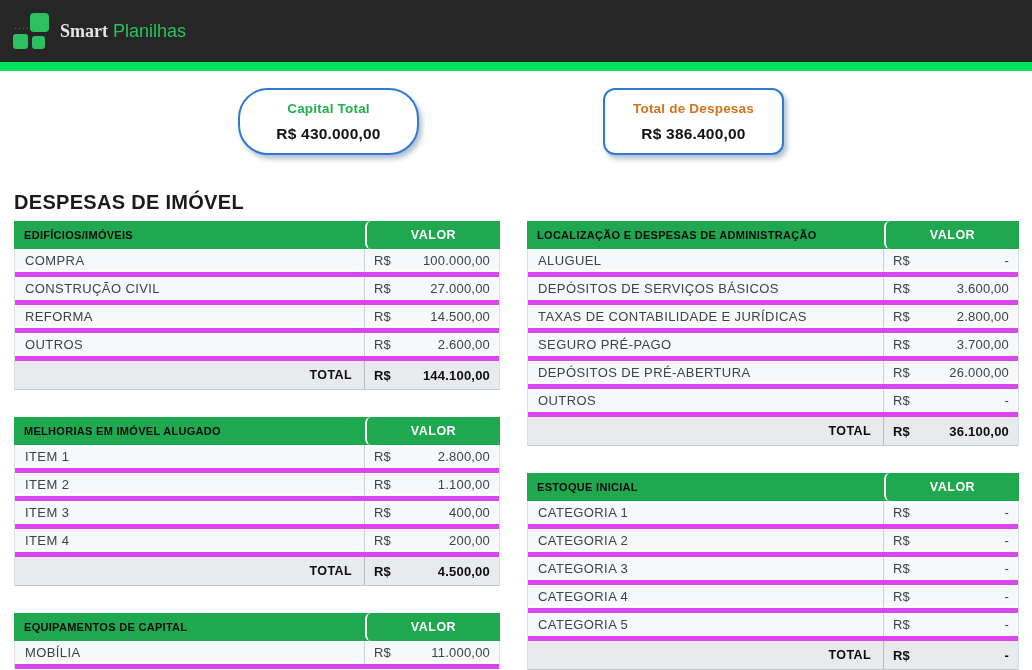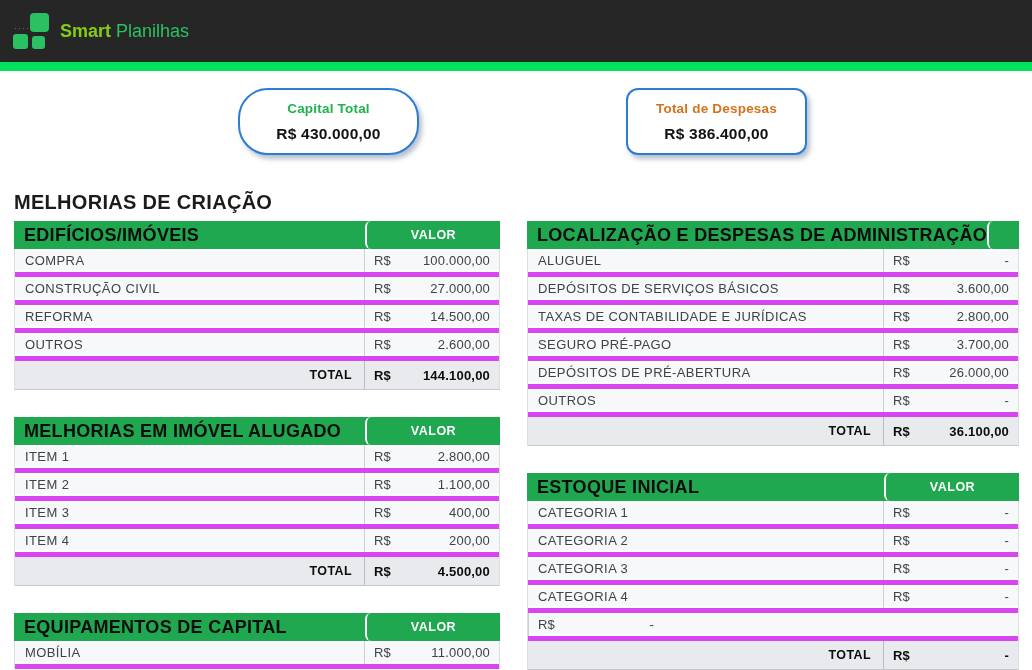--- a/index.html
+++ b/index.html
@@ -27,21 +27,21 @@
     display: block;
   }
   .logo .sq1 { left: 20px; top: 7px;  width: 19px; height: 19px; border-radius: 4px; }
   .logo .sq2 { left: 3px;  top: 28px; width: 15px; height: 15px; border-radius: 3px; }
   .logo .sq3 { left: 22px; top: 30px; width: 13px; height: 13px; border-radius: 3px; }
   .logo .dots {
     position: absolute; left: 4px; top: 17px;
     font-size: 9px; color: #6f6f6f; letter-spacing: 1px;
   }
   .brand { margin-left: 10px; font-size: 18px; white-space: nowrap; }
-  .brand-primary { color: #84cc16; font-weight: 700; }
+  .brand-primary { color: #e5e5e5; font-weight: 700; font-family: Liberation Serif, serif; }
   .brand-secondary { color: var(--brand-green, #2BC162); font-weight: 500; margin-left: 5px; }
 
   .green-bar { height: 9px; background: var(--divider-green, #00E25E); }
 
   
   .cards { position: relative; height: 119px; }
   .card {
     position: absolute;
     top: 17px;
     width: 181px;
@@ -50,21 +50,21 @@
     border: 2px solid var(--card-border-blue, #2E7BD6);
     border-radius: 12px;
     box-shadow: 3px 4px 5px rgba(120,140,165,0.55);
     display: flex;
     flex-direction: column;
     align-items: center;
     justify-content: center;
     gap: 9px;
   }
   .card-capital  { left: 238px; border-radius: 30px; }
-  .card-despesas { left: 626px; }
+  .card-despesas { left: 603px; }
   .card-label { font-size: 13.5px; font-weight: 700; letter-spacing: 0.2px; }
   .card-capital  .card-label { color: var(--capital-label-green, #21B24C); }
   .card-despesas .card-label { color: var(--despesas-label-orange, #D4731C); }
   .card-value { font-size: 15.5px; font-weight: 700; color: #111; letter-spacing: 0.2px; }
 
   
   .page-title {
     margin-left: 14px;
     height: 31px;
     font-size: 20px;
@@ -82,21 +82,21 @@
   .table-block { margin-bottom: 27px; }
   .t-header {
     display: flex;
     height: 28px;
     background: var(--table-header-green, #1FA84F);
   }
   .t-title {
     flex: 1;
     display: flex; align-items: center;
     padding-left: 10px;
-    font-size: 18px; font-weight: 700; color: #0d0d0d;
+    font-size: 11px; font-weight: 700; color: #0d0d0d;
     letter-spacing: 0.3px;
     white-space: nowrap;
   }
   .t-valor {
     width: 135px; flex: none;
     display: flex; align-items: center; justify-content: center;
     color: #ffffff; font-size: 12.5px; font-weight: 700;
     letter-spacing: 0.5px;
     border-left: 2px solid #ffffff;
     border-radius: 6px;
@@ -164,21 +164,21 @@
     <div class="card card-capital">
       <div class="card-label">Capital Total</div>
       <div class="card-value">R$ 430.000,00</div>
     </div>
     <div class="card card-despesas">
       <div class="card-label">Total de Despesas</div>
       <div class="card-value">R$ 386.400,00</div>
     </div>
   </section>
 
-  <h1 class="page-title">MELHORIAS DE CRIAÇÃO</h1>
+  <h1 class="page-title">DESPESAS DE IMÓVEL</h1>
 
   <main class="content">
     <div class="col-left" id="col-left">
   <section class="table-block">
     <div class="t-header">
       <div class="t-title">EDIFÍCIOS/IMÓVEIS</div>
       <div class="t-valor">VALOR</div>
     </div>
     <div class="t-body">
   <div class="t-row">
@@ -384,20 +384,21 @@
 
   <div class="t-row">
     <div class="cell-label">CATEGORIA 4</div>
     <div class="cell-value">
       <span class="rs">R$</span>
       <span class="amt">-</span>
     </div>
   </div>
 
   <div class="t-row">
+    <div class="cell-label">CATEGORIA 5</div>
     <div class="cell-value">
       <span class="rs">R$</span>
       <span class="amt">-</span>
     </div>
   </div>
 
   <div class="t-total">
     <div class="cell-label">TOTAL</div>
     <div class="cell-value">
       <span class="rs">R$</span>

